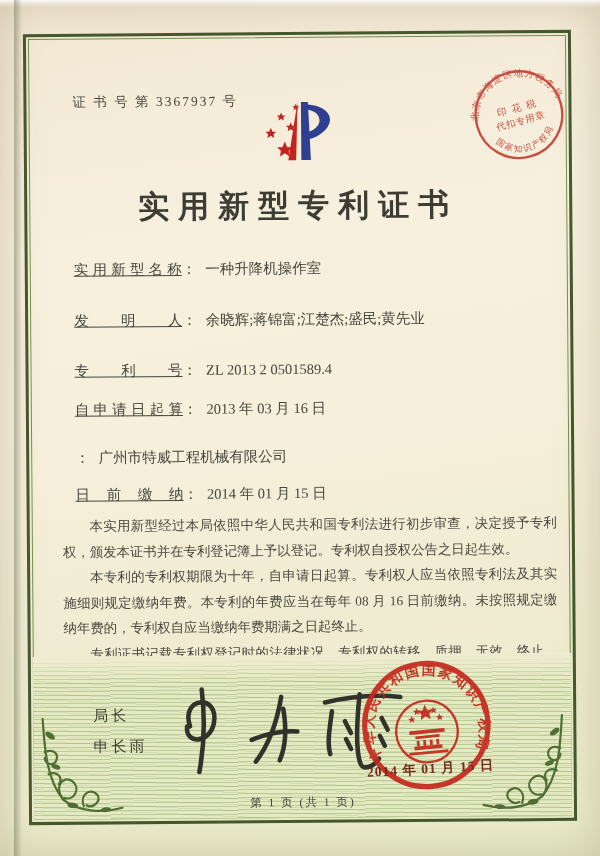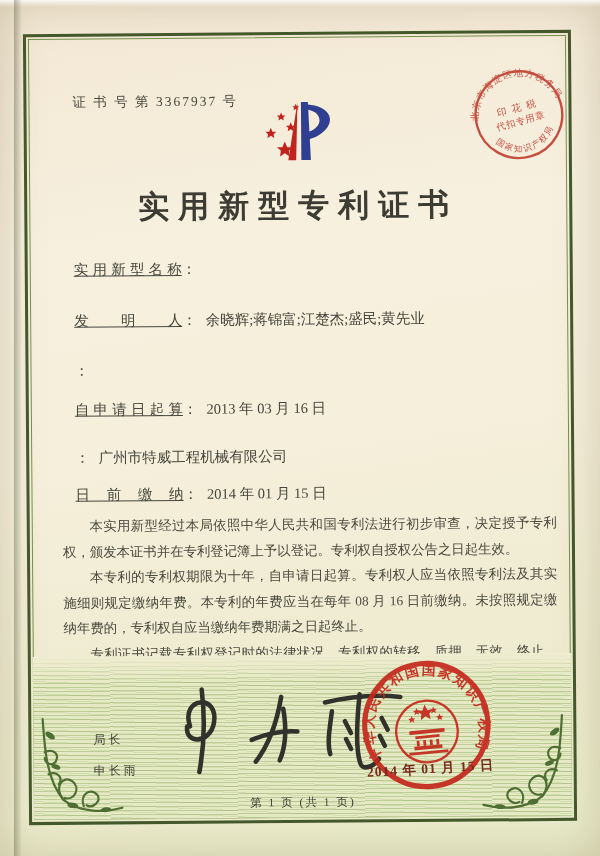--- a/index.html
+++ b/index.html
@@ -32,22 +32,22 @@
   .paras p { text-indent:2em; }
   .panel { position:absolute; left:2px; right:2px; bottom:2px; top:620px;
     background-color:#e6eac4;
     background-image:repeating-linear-gradient(0deg,rgba(124,158,80,.38) 0 1px,rgba(0,0,0,0) 1px 4px),
                      repeating-linear-gradient(3deg,rgba(124,158,80,.18) 0 1px,rgba(0,0,0,0) 1px 6px); }
   .panel::before { content:""; position:absolute; left:0; right:0; top:0; height:26px;
     background:linear-gradient(180deg,#f0edd2,rgba(240,237,210,0)); }
   .flourish { position:absolute; bottom:2px; width:92px; height:104px; }
   .flourish.left { left:2px; }
   .flourish.right { right:2px; transform:scaleX(-1); }
-  .sig-block { position:absolute; left:60px; top:44px; font-size:12px; color:#3f4034;
-    letter-spacing:3px; line-height:31px; z-index:3;margin-top:24px; }
+  .sig-block { position:absolute; left:60px; top:44px; font-size:15px; color:#3f4034;
+    letter-spacing:3px; line-height:31px; z-index:3; }
   .signature { position:absolute; left:117px; top:26px; width:278px; height:96px; z-index:2; }
   .main-seal { position:absolute; left:323px; top:1px; width:140px; height:140px; z-index:2; opacity:.92; }
   .seal-date { position:absolute; left:317px; top:106px; width:160px; text-align:center; z-index:4;
     font-size:13.5px; font-weight:bold; letter-spacing:1px; color:#76291d; transform:rotate(-3deg); }
   .panel .footer { position:absolute; left:0; right:0; top:140px; text-align:center;
     font-size:11.5px; letter-spacing:2px; color:#3e3e34; z-index:3; }
 </style>
 </head>
 <body>
 
@@ -83,28 +83,31 @@
         <text x="75" y="90" text-anchor="middle" font-size="12.5" letter-spacing="1">代扣专用章</text>
       </g>
     </svg>
 
     <h1 class="title">实用新型专利证书</h1>
 
     <div class="fields">
       <div class="field">
         <span class="lab">实用新型名称</span>
           <span class="col">：</span>
+          <span class="val">一种升降机操作室</span>
       </div>
       <div class="field">
         <span class="lab">发明人</span>
           <span class="col">：</span>
           <span class="val">余晓辉;蒋锦富;江楚杰;盛民;黄先业</span>
       </div>
       <div class="field">
-          <span class="col">：</span>
+        <span class="lab">专利号</span>
+          <span class="col">：</span>
+          <span class="val">ZL 2013 2 0501589.4</span>
       </div>
       <div class="field">
         <span class="lab">自申请日起算</span>
           <span class="col">：</span>
           <span class="val">2013 年 03 月 16 日</span>
       </div>
       <div class="field">
           <span class="col">：</span>
           <span class="val">广州市特威工程机械有限公司</span>
       </div>

